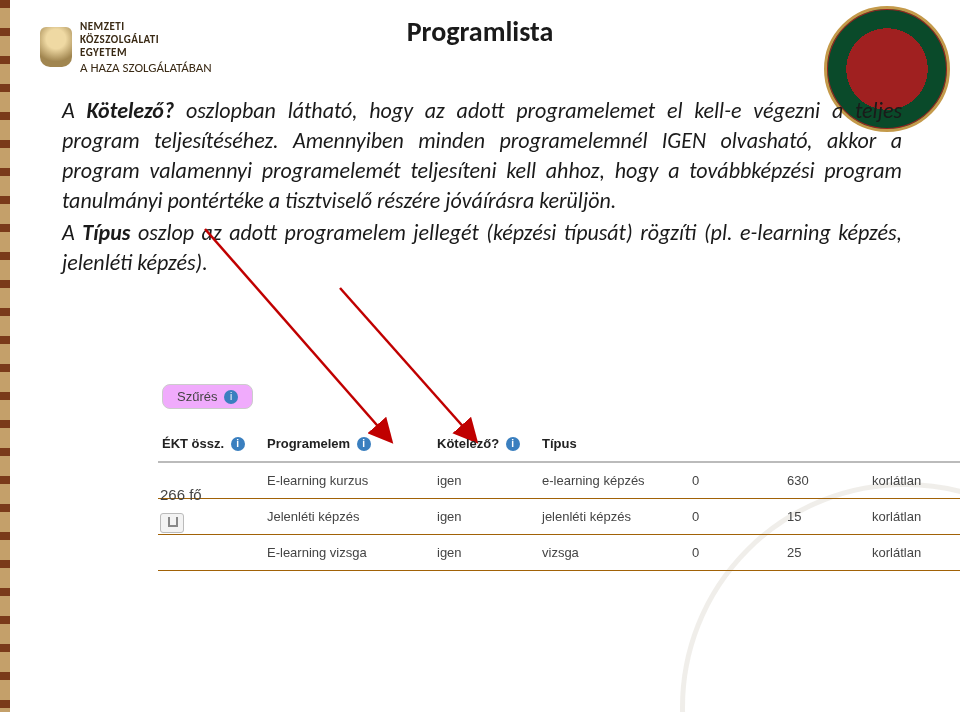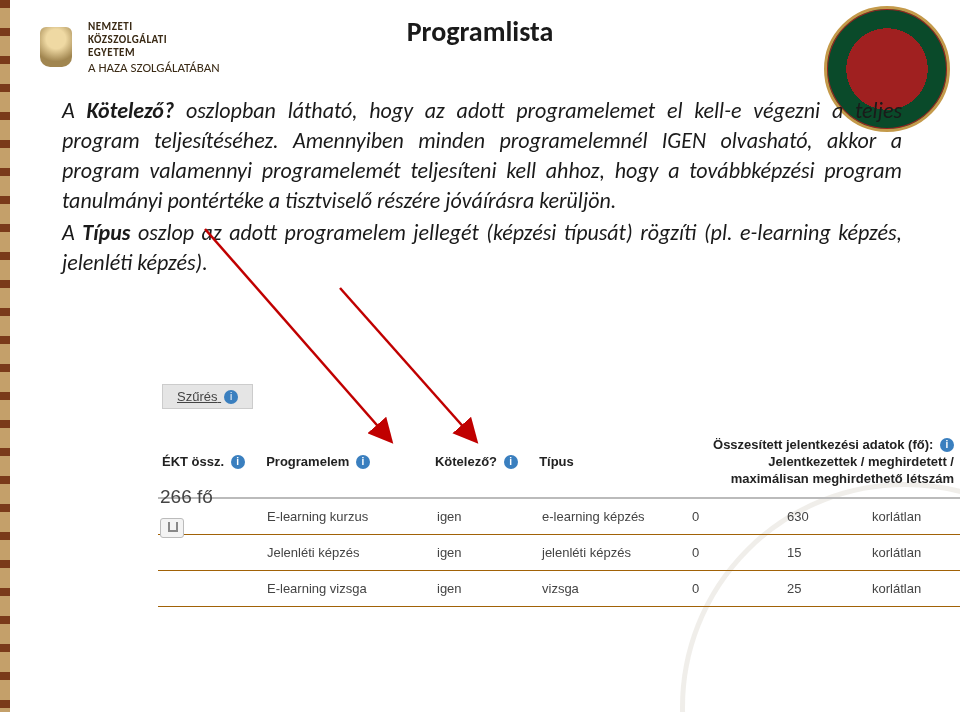--- a/index.html
+++ b/index.html
@@ -45,21 +45,21 @@
       #7a3a1a 0, #7a3a1a 8px,
       #c4a06a 8px, #c4a06a 28px
     );
   }
   .header {
     position: absolute;
     left: 40px;
     top: 20px;
     display: flex;
     align-items: center;
-    gap: 16px;
+    gap: 8px;
   }
   .header-logo {
     width: 32px;
     height: 40px;
     background: radial-gradient(circle at 50% 30%, #efd9a3 30%, #a18650 70%);
     border-radius: 6px 6px 10px 10px;
   }
   .header-text {
     font-size: 11px;
     line-height: 13px;
@@ -116,26 +116,25 @@
     width: 802px;
     font-family: Arial, sans-serif;
     font-size: 13px;
     color: #333;
   }
   .szures-btn {
     position: absolute;
     left: 4px;
     top: -30px;
     border: 1px solid #ccc;
-    border-radius: 0;
+    border-radius: 8px;
     padding: 4px 14px;
-    background: #e5e5e5;
+    background: #f0abfc;
     font-size: 13px;
     color: #444;
-    text-decoration: underline;
   }
   .head-row, .data-row {
     display: flex;
     align-items: center;
     border-bottom: 1px solid #a16207;
   }
   .head-row {
     font-weight: 700;
     color: #222;
     padding: 22px 0 10px;
@@ -159,21 +158,21 @@
     padding: 10px 0;
     font-weight: 400;
     color: #444;
   }
   .ekt-block {
     position: absolute;
     left: 160px;
     top: 486px;
     width: 105px;
     font-family: Arial, sans-serif;
-    font-size: 19px;
+    font-size: 15px;
     color: #444;
     text-align: left;
   }
   .ekt-block .dl {
     display: inline-block;
     margin-top: 10px;
     width: 22px;
     height: 18px;
     border: 1px solid #bbb;
     border-radius: 3px;
@@ -265,25 +264,20 @@
       <span>Programelem</span>
       <i class="info-dot">i</i>
     </div>
     <div class="col-kot">
       <span>Kötelező?</span>
       <i class="info-dot">i</i>
     </div>
     <div class="col-tip">
       <span>Típus</span>
     </div>
-    <div class="big-head">
-      <span>Összesített jelentkezési adatok (fő):</span>
-      <i class="info-dot">i</i><br>
-      <span>Jelentkezettek / meghirdetett / maximálisan meghirdethető létszám</span>
-    </div>
   </div>
 
   <div class="data-row">
     <div class="col-ekt"></div>
     <div class="col-prog">E-learning kurzus</div>
     <div class="col-kot">igen</div>
     <div class="col-tip">e-learning képzés</div>
     <div class="col-v1">0</div>
     <div class="col-v2">630</div>
     <div class="col-v3">korlátlan</div>

